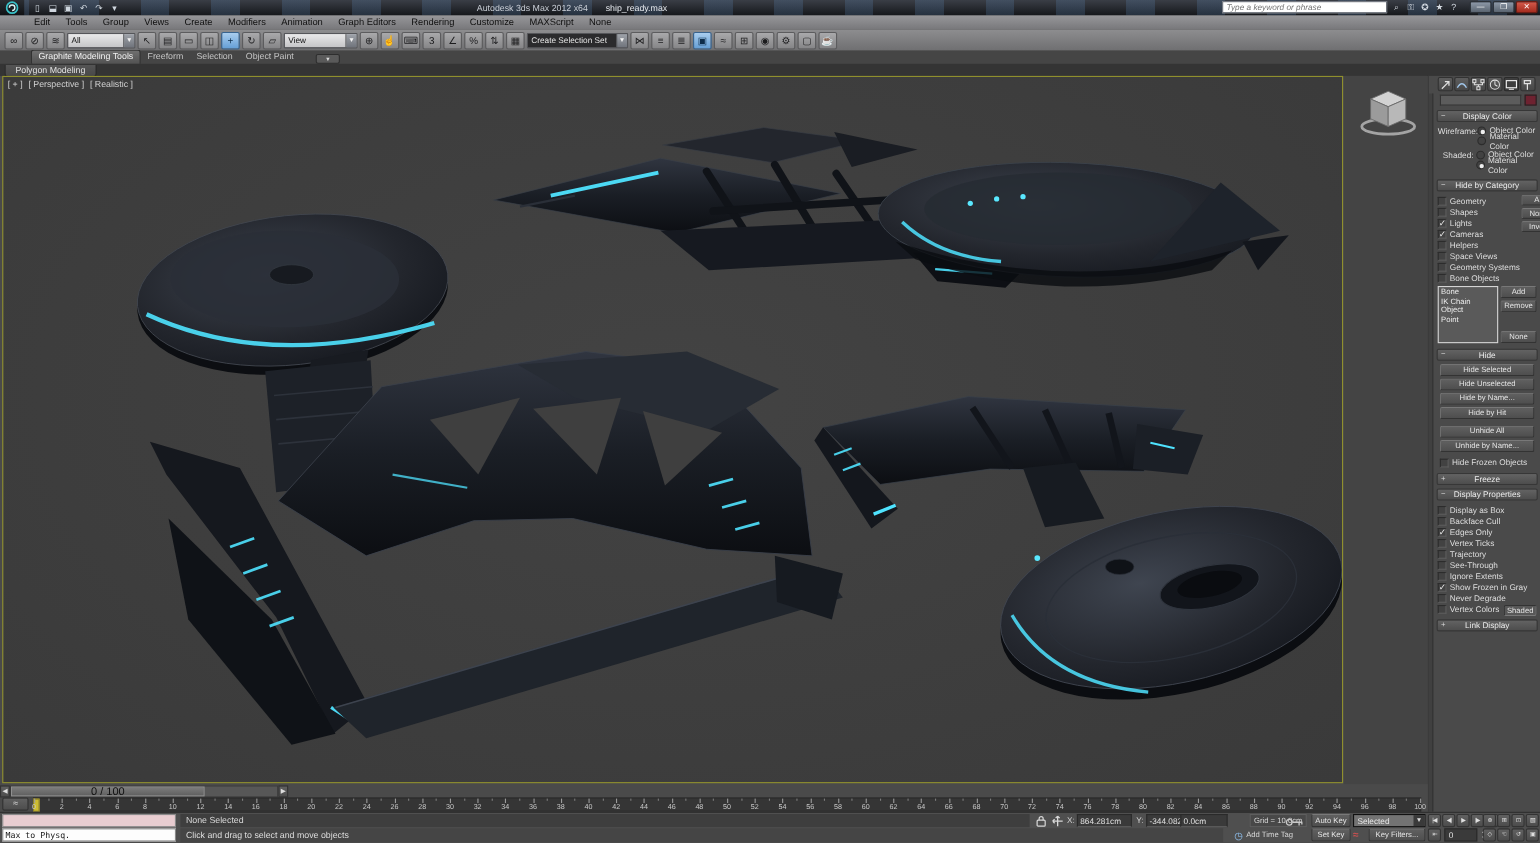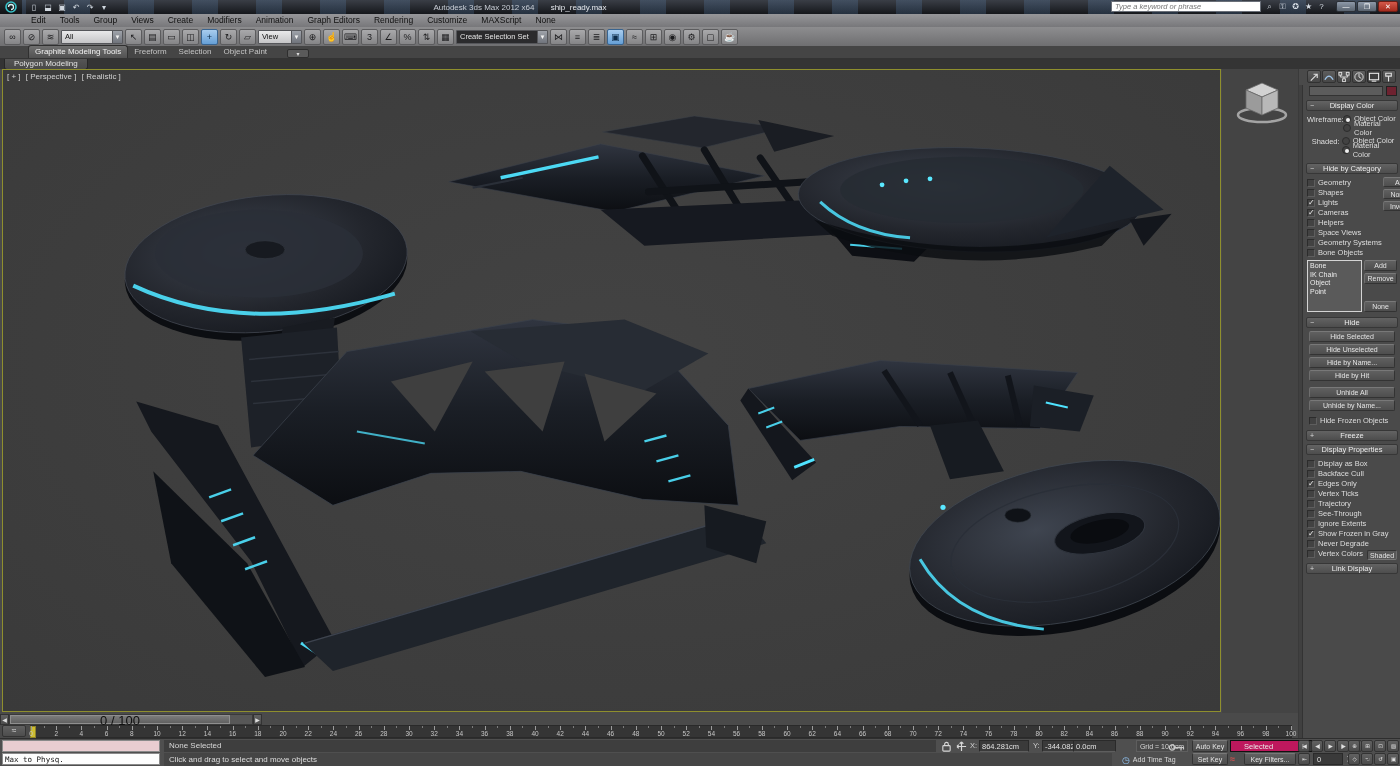--- a/index.html
+++ b/index.html
@@ -81,21 +81,21 @@
 .rd{width:8px;height:8px;border-radius:50%;background:#424242;border:1px solid #2c2c2c;position:relative;flex:0 0 auto}
 .rd.on::after{content:"";position:absolute;left:2px;top:2px;width:4px;height:4px;border-radius:50%;background:#efefef}
 .dpbody{position:relative}
 .shadedbtn{position:absolute;right:1px;bottom:0px;width:30px;height:10px;line-height:9px;background:#585858;border:1px solid #333;border-bottom-color:#787878;border-right-color:#6e6e6e;border-radius:2px;font-size:7px;text-align:center;color:#e4e4e4}
 
 
 .timeline{position:absolute;left:0;top:713px;width:1298px;height:25px;background:#4a4a4a}
 .sliderrow{position:absolute;left:0;top:0;width:100%;height:12px;display:flex;align-items:center}
 .tarrow{width:9px;height:11px;background:linear-gradient(#616161,#4d4d4d);border:1px solid #333;color:#ddd;font-size:6px;text-align:center;line-height:10px}
 .ttrack{width:244px;height:11px;background:#575757;border:1px solid #3a3a3a;position:relative}
-.thandle{position:absolute;left:0;top:0;width:220px;height:100%;background:linear-gradient(#7b7b7b,#616161);border:1px solid #8f8f8f;color:#101010;font-size:13px;text-align:center;line-height:10px}
+.thandle{position:absolute;left:0;top:0;width:176px;height:100%;background:linear-gradient(#7b7b7b,#616161);border:1px solid #8f8f8f;color:#101010;font-size:10px;text-align:center;line-height:10px}
 .rulerrow{position:absolute;left:0;top:12px;width:100%;height:13px}
 .mcebtn{position:absolute;left:2px;top:0px;width:24px;height:12px;background:linear-gradient(#616161,#4d4d4d);border:1px solid #333;border-radius:2px;color:#ddd;font-size:8px;text-align:center;line-height:10px}
 .ruler{position:absolute;left:30px;right:6px;top:0;height:13px;background:#353535;border:1px solid #2a2a2a}
 .tick-major{position:absolute;top:0;width:1px;height:4px;background:#9c9c9c}
 .tick-minor{position:absolute;top:0;width:1px;height:2px;background:#7c7c7c}
 .tick-label{position:absolute;top:4px;transform:translateX(-50%);font-size:6.5px;color:#c6c6c6}
 .fmarker{position:absolute;left:-1px;top:0;width:6px;height:12px;background:#cdbd30;border:1px solid #8f832a}
 
 
 .statusbar{position:absolute;left:0;top:738px;width:1400px;height:28px;background:#4f4f4f;border-top:1px solid #2e2e2e;font-size:8px}
@@ -103,21 +103,21 @@
 .listener-bot{position:absolute;left:2px;top:14px;width:158px;height:12px;background:#fdfdfd;border:1px solid #8a8a8a;color:#151515;font-family:"DejaVu Sans Mono",monospace;font-size:7.5px;line-height:11px;padding-left:2px}
 .sel-line{position:absolute;left:164px;top:1px;width:772px;height:12px;background:#3e3e3e;color:#d8d8d8;line-height:12px;padding-left:5px}
 .prompt-line{position:absolute;left:164px;top:14px;width:948px;height:13px;background:#454545;color:#dedede;line-height:13px;padding-left:5px}
 .sico{position:absolute;top:2px;width:13px;height:11px;display:flex;align-items:center;justify-content:center}
 .coordlabel{position:absolute;top:2px;color:#d0d0d0;font-size:7.5px}
 .coordfield{position:absolute;top:1px;height:12px;background:#3a3a3a;border:1px solid #2a2a2a;border-bottom-color:#5e5e5e;color:#e2e2e2;font-size:7.5px;line-height:11px;padding-left:2px;overflow:hidden;white-space:nowrap}
 .gridbox{position:absolute;left:1136px;top:1px;width:52px;height:12px;border:1px solid #5e5e5e;background:#484848;color:#d8d8d8;font-size:7px;text-align:center;line-height:11px}
 .att{position:absolute;left:1122px;top:14px;width:66px;height:13px;display:flex;align-items:center;gap:3px;color:#d8d8d8;font-size:7px}
 .att .clk{color:#8fc1f0;font-size:9px}
 .skbtn{position:absolute;width:36px;height:12px;background:linear-gradient(#606060,#4e4e4e);border:1px solid #333;border-top-color:#787878;border-radius:2px;color:#e4e4e4;font-size:7px;text-align:center;line-height:11px}
-.seldd{position:absolute;left:1230px;top:1px;width:82px;height:12px;background:#be185d;border:1px solid #111;color:#e8e8e8;font-size:7.5px;line-height:11px;padding-left:13px;display:flex}
+.seldd{position:absolute;left:1230px;top:1px;width:66px;height:12px;background:#737373;border:1px solid #111;color:#e8e8e8;font-size:7.5px;line-height:11px;padding-left:3px;display:flex}
 .seldd .arr{margin-left:auto;width:10px;background:#3a3a3a;color:#ddd;font-size:6px;text-align:center;line-height:11px}
 .kfwav{position:absolute;left:1230px;top:15px;color:#d05050;font-size:9px;font-weight:bold}
 .kfbtn{position:absolute;left:1244px;top:14px;width:52px;height:12px}
 .sqbtn{position:absolute;top:1px;width:12px;height:12px;background:linear-gradient(#616161,#4c4c4c);border:1px solid #333;border-radius:2px;color:#e0e0e0;font-size:5.5px;text-align:center;line-height:11px;letter-spacing:-1px}
 .sqbtn.r2{top:14px}
 .framefield{position:absolute;left:1313px;top:14px;width:30px;height:12px;background:#3a3a3a;border:1px solid #2a2a2a;color:#e2e2e2;font-size:7.5px;line-height:11px;padding-left:3px}
 .spinner{position:absolute;left:1345px;top:14px;width:7px;height:12px;display:flex;flex-direction:column;font-size:4px;color:#ddd;line-height:6px;text-align:center}
 </style>
 </head>
 <body>
@@ -191,21 +191,21 @@
   <span style="display:flex;gap:2px">
 
   <span class="tbico">↖</span>
       <span class="tbico">▤</span>
       <span class="tbico">▭</span>
       <span class="tbico">◫</span>
       <span class="tbico on">+</span>
       <span class="tbico">↻</span>
       <span class="tbico">▱</span>
     </span>
-  <span class="tbdd" style="width:44px">
+  <span class="tbdd" style="width:67px">
     <span>View</span>
       <span class="arr">▼</span>
   </span>
   <span style="display:flex;gap:2px">
 
   <span class="tbico">⊕</span>
       <span class="tbico">☝</span>
       <span class="tbico">⌨</span>
       <span class="tbico">3</span>
       <span class="tbico">∠</span>

